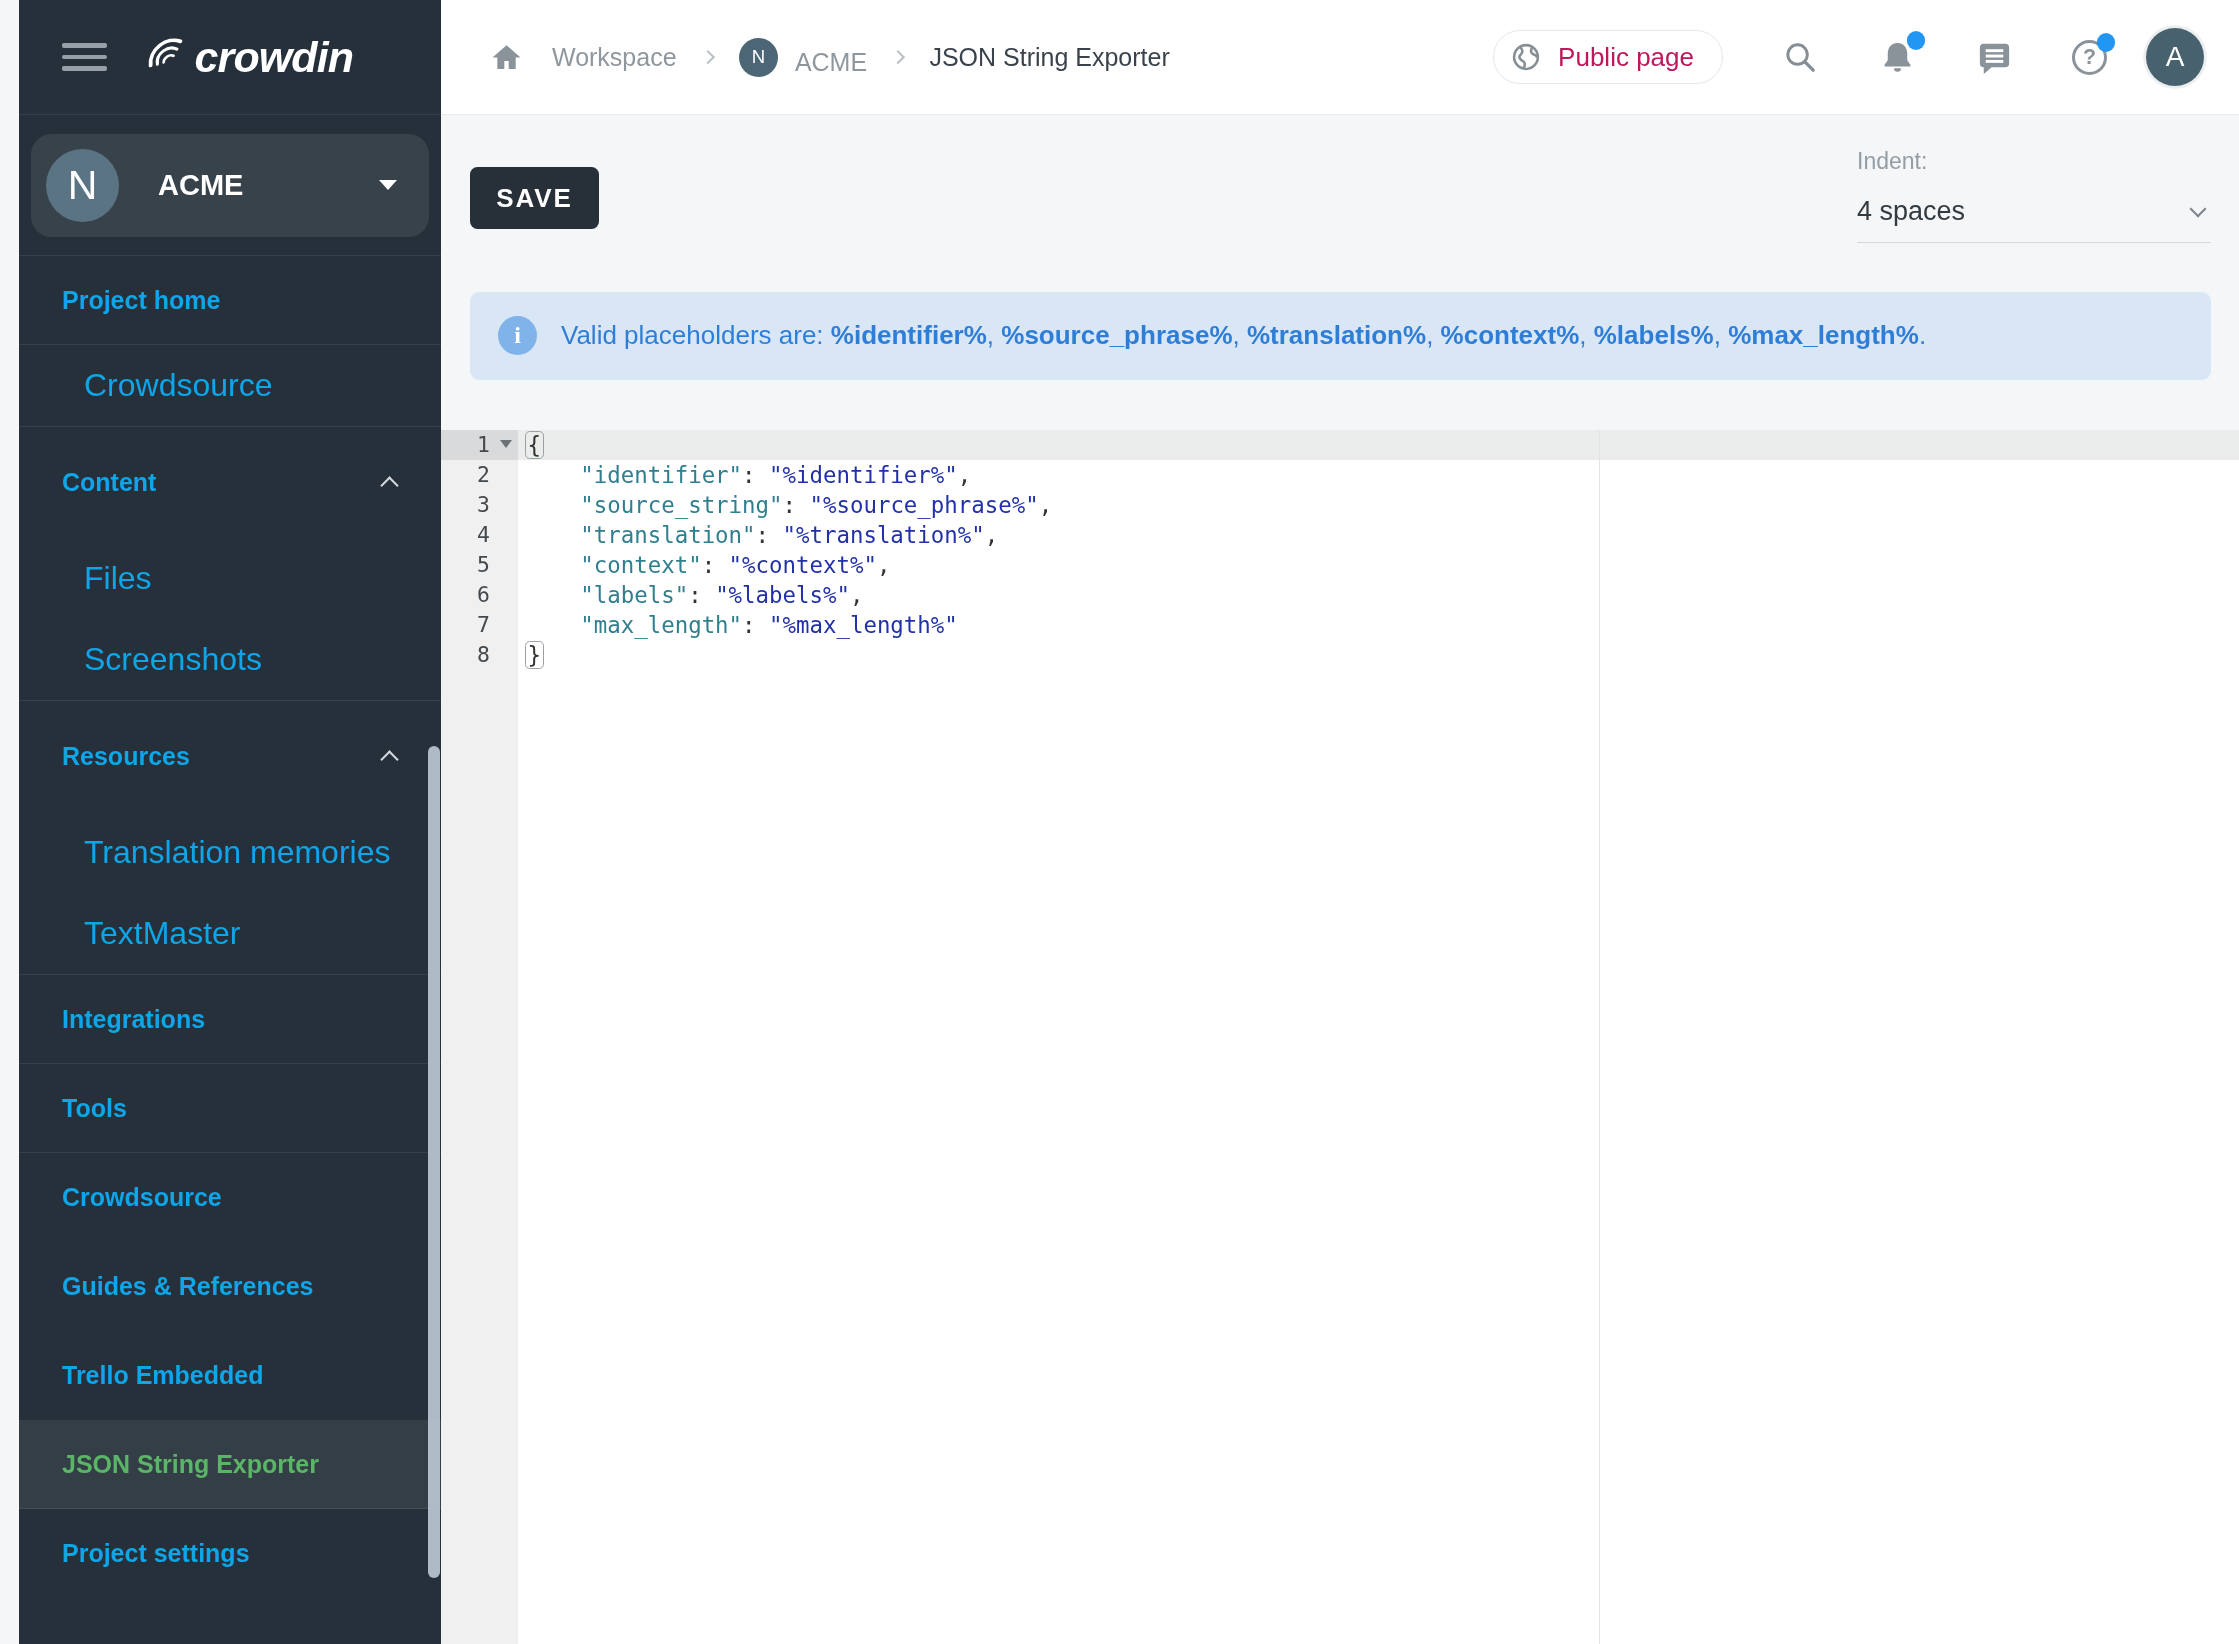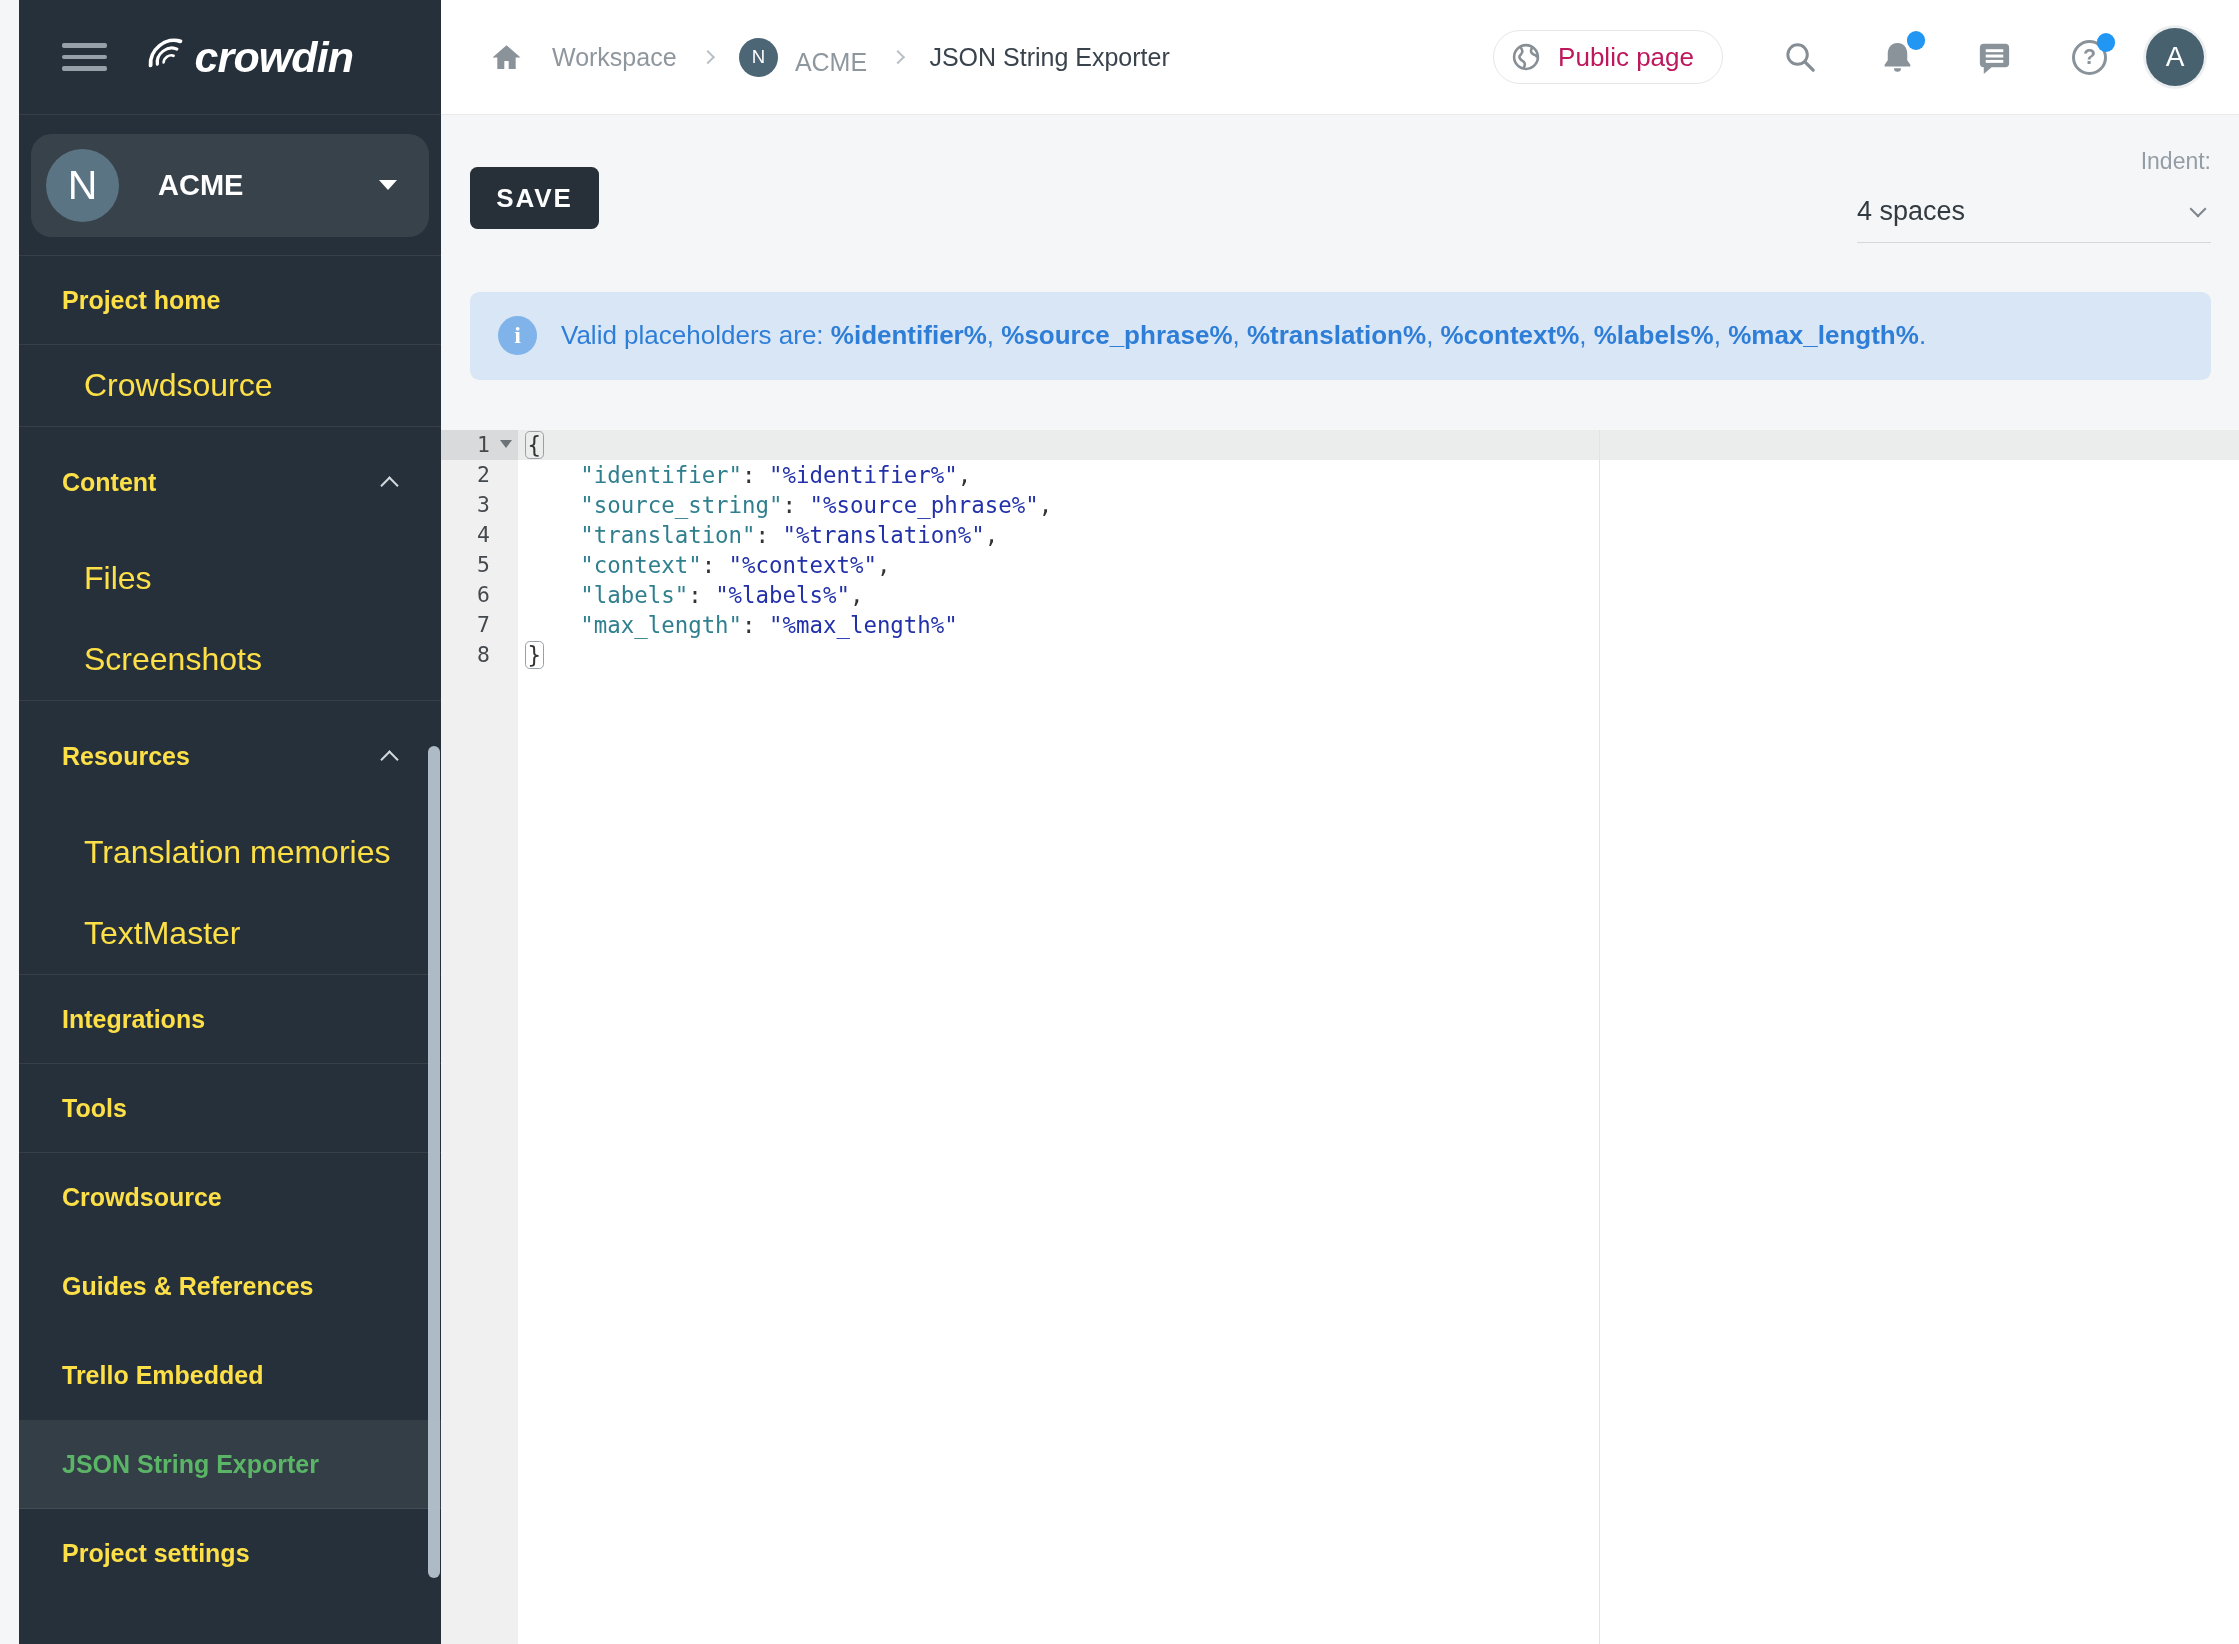--- a/index.html
+++ b/index.html
@@ -31,21 +31,21 @@
   }
   .org-avatar {
     width:73px; height:73px; border-radius:50%; background:#5b7484; color:#fff;
     font-size:41px; font-weight:300; display:flex; align-items:center; justify-content:center;
   }
   .org-name { color:#fff; font-size:29px; font-weight:700; margin-left:39px; flex:1; }
   .caret-down { width:0; height:0; border-left:9.3px solid transparent; border-right:9.3px solid transparent; border-top:10.3px solid #fff; }
 
   .sidebar-nav { margin-top:18.6px; border-top:0.9px solid rgba(255,255,255,.08); }
   .nav-row {
-    display:flex; align-items:center; color:#fde047; font-size:25px; font-weight:600;
+    display:flex; align-items:center; color:#0ea5e9; font-size:25px; font-weight:600;
     padding:0 45px 0 43px; height:89px; cursor:pointer;
   }
   .nav-row.subitem { padding-left:65px; font-weight:500; height:82px; font-size:32px; }
   .nav-row.section { height:110px; justify-content:space-between; }
   .nav-row.divider { border-bottom:0.9px solid rgba(255,255,255,.08); }
   .nav-row.selected { background:#333e47; color:#5bb566; }
   [data-name="sidebar-item-project-home"]{ height:89px; }
   [data-name="sidebar-item-crowdsource"]{ height:67px; }
   .chev { display:inline-block; width:13px; height:13px; border-right:2.8px solid #d3d9dd; border-bottom:2.8px solid #d3d9dd; transform:rotate(-135deg); margin-top:7.5px; }
   .sb-scrollbar {
@@ -88,21 +88,21 @@
     box-shadow:0 0 0 2.8px #eceef0;
   }
 
   
   .content { flex:1; background:#f5f6f7; display:flex; flex-direction:column; overflow:hidden; }
   .toolbar { display:flex; justify-content:space-between; align-items:flex-start; padding:52px 28px 0 29px; }
   .save-btn {
     width:129px; height:62px; background:#272f38; color:#fff; border:none; border-radius:7.5px;
     font-family:"Liberation Sans",sans-serif; font-size:26px; font-weight:600; letter-spacing:1.9px; cursor:pointer;
   }
-  .indent-group { width:354px; margin-top:-19.6px; border-bottom:1.9px solid #d4d8db; padding-bottom:15px;text-align:right; }
+  .indent-group { width:354px; margin-top:-19.6px; border-bottom:1.9px solid #d4d8db; padding-bottom:15px; }
   .indent-label { color:#949da5; font-size:23px; line-height:28px; display:block; }
   .indent-select { display:flex; align-items:center; justify-content:space-between; margin-top:20.5px; cursor:pointer; padding-right:7.5px; }
   .indent-value { color:#333b42; font-size:27px; }
   .chev-down { width:12px; height:12px; border-right:2.8px solid #7d858d; border-bottom:2.8px solid #7d858d; transform:rotate(45deg); margin-top:-5.6px; }
 
   .banner {
     margin:49px 28px 0 29px; height:88px; background:#d9e6f5; border-radius:9.3px;
     display:flex; align-items:center; padding:0 28px;
   }
   .info-icon {

